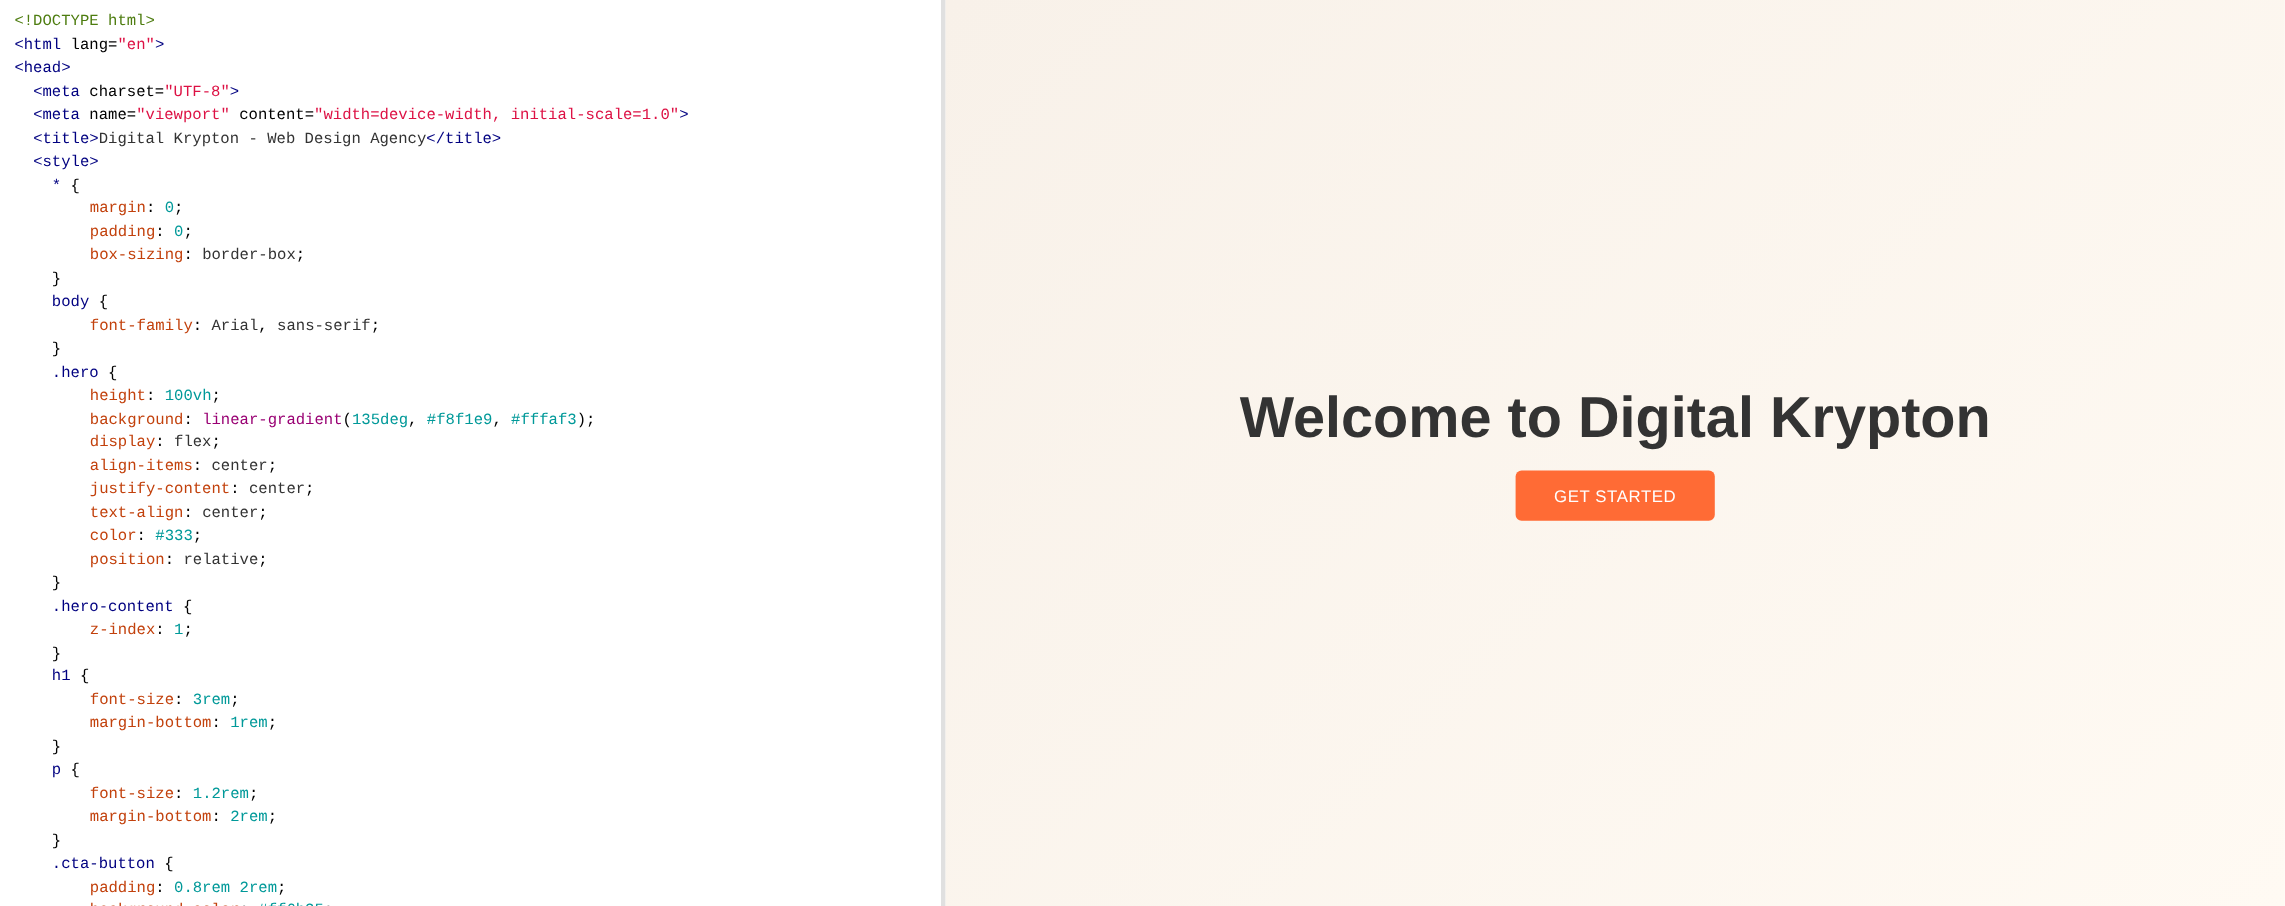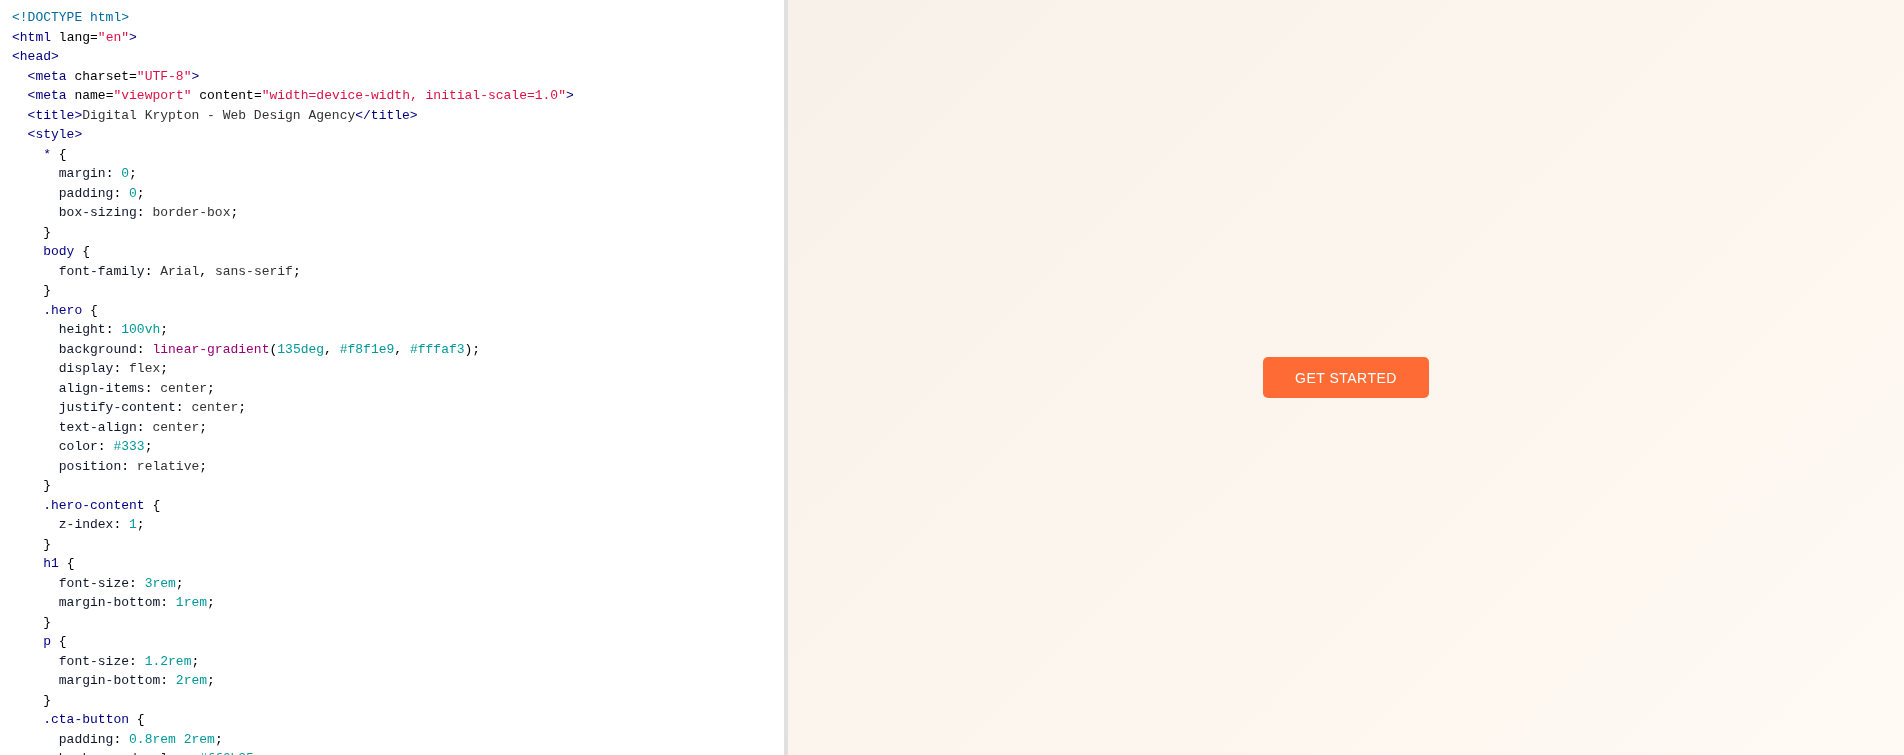--- a/index.html
+++ b/index.html
@@ -59,26 +59,26 @@
   border: none;
   border-radius: 5px;
   color: white;
   font-size: 14px;
   font-weight: normal;
   letter-spacing: 0.5px;
   cursor: pointer;
 }
 
 
-.c-dt { color: #0369a1; }        
+.c-dt { color: #4d7c0f; }        
 .c-tag { color: #000080; }    
 .c-attr { color: #000000; }   
 .c-str { color: #dd1144; }    
 .c-sel { color: #000080; }    
-.c-prop { color: #0f172a; }   
+.c-prop { color: #c2410c; margin-left: 16px; }   
 .c-val { color: #333; }       
 .c-num { color: #009999; }
 .c-fn { color: #990073; }
 .c-hex { color: #009999; }
 .c-txt { color: #333; }
 </style>
 </head>
 <body>
 
 <div class="code-panel" id="code-panel"><span class="c-dt">&lt;!DOCTYPE html&gt;</span>
@@ -123,15 +123,16 @@
       : ;
       : ;
       : ;
     }
 </div>
 
 <div class="divider"></div>
 
 <div class="preview-panel">
   <div class="hero-content">
+    <h1>Welcome to Digital Krypton</h1>
     <button class="cta-button">GET STARTED</button>
   </div>
 </div>
 
 </body></html>

